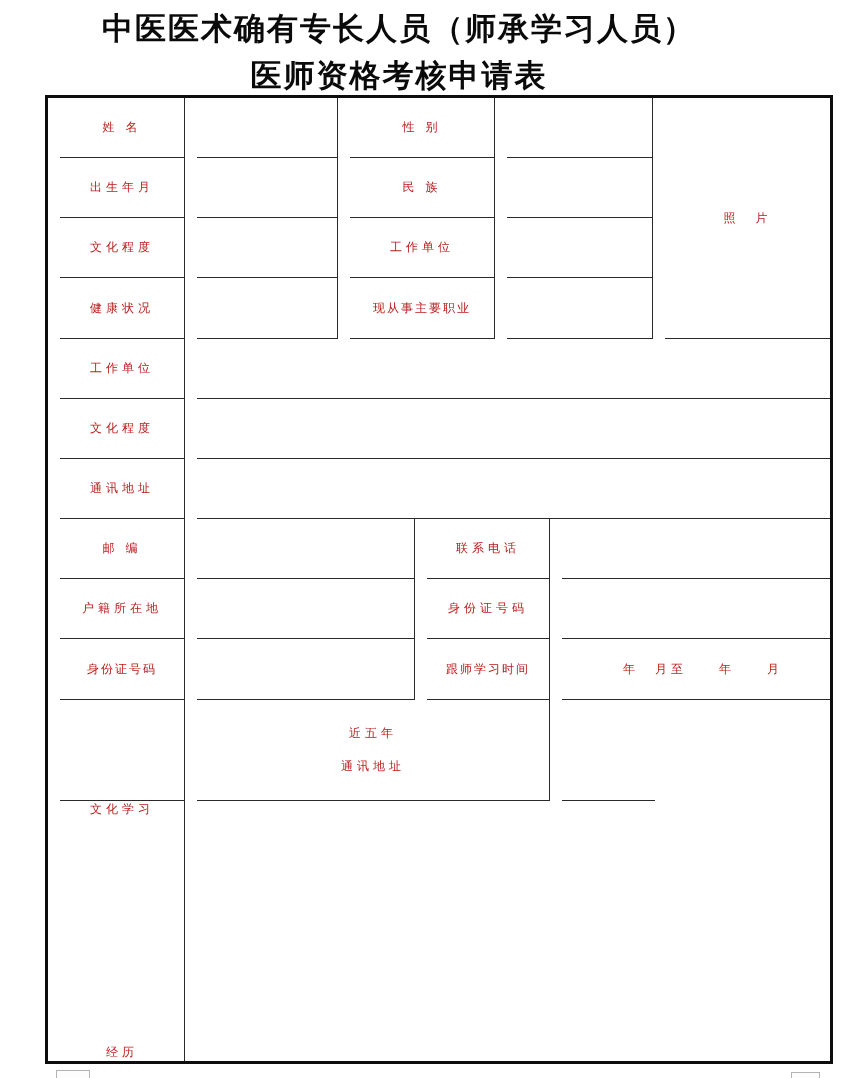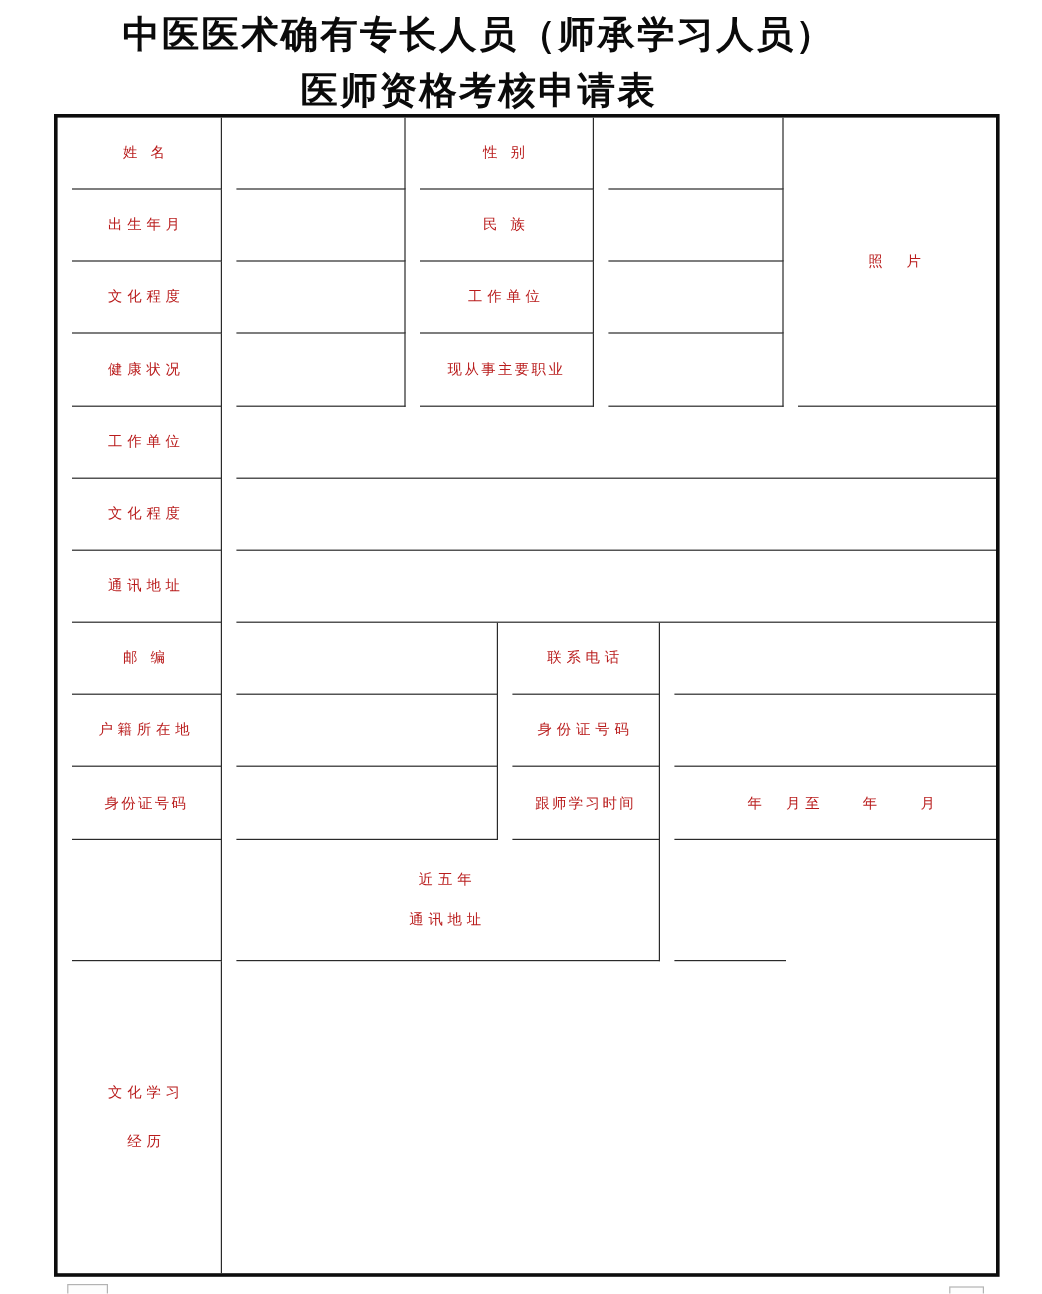--- a/index.html
+++ b/index.html
@@ -40,21 +40,21 @@
     font-size:12px;
     letter-spacing:4px;
     overflow:hidden;
     margin-left:12px;
   }
   .noR { border-right:none;font-family:Liberation Serif, serif; }
   .secE .cell { border-bottom:none; }
   .photo-cell { grid-column:5; grid-row:1 / 5; border-right:none; }
   .two-line { flex-direction:column; }
   .gap-s { gap:16px; }
-  .gap-l { gap:24px; }
+  .gap-l { gap:24px;justify-content:space-between; }
   .pre { white-space:pre; padding-left:14px; }
   .artifact {
     position:absolute;
     box-sizing:border-box;
     border:1px solid #b3b3b3;
     background:#fdfdfd;
     height:14px;
   }
   .artifact-left  { left:56px;  top:1070px; width:34px; }
   .artifact-right { left:791px; top:1072px; width:29px; }

